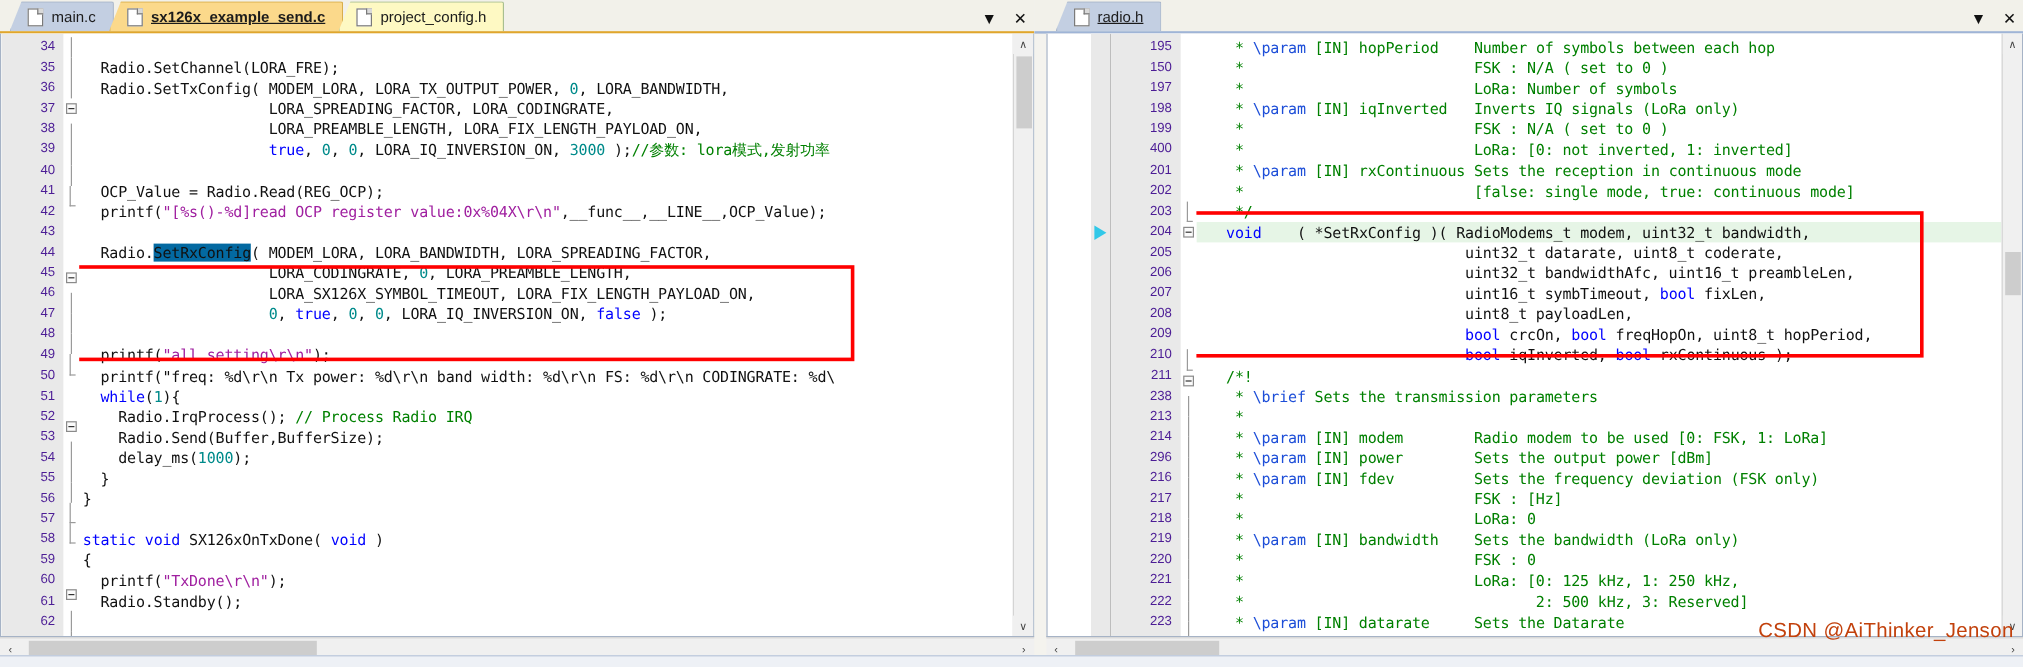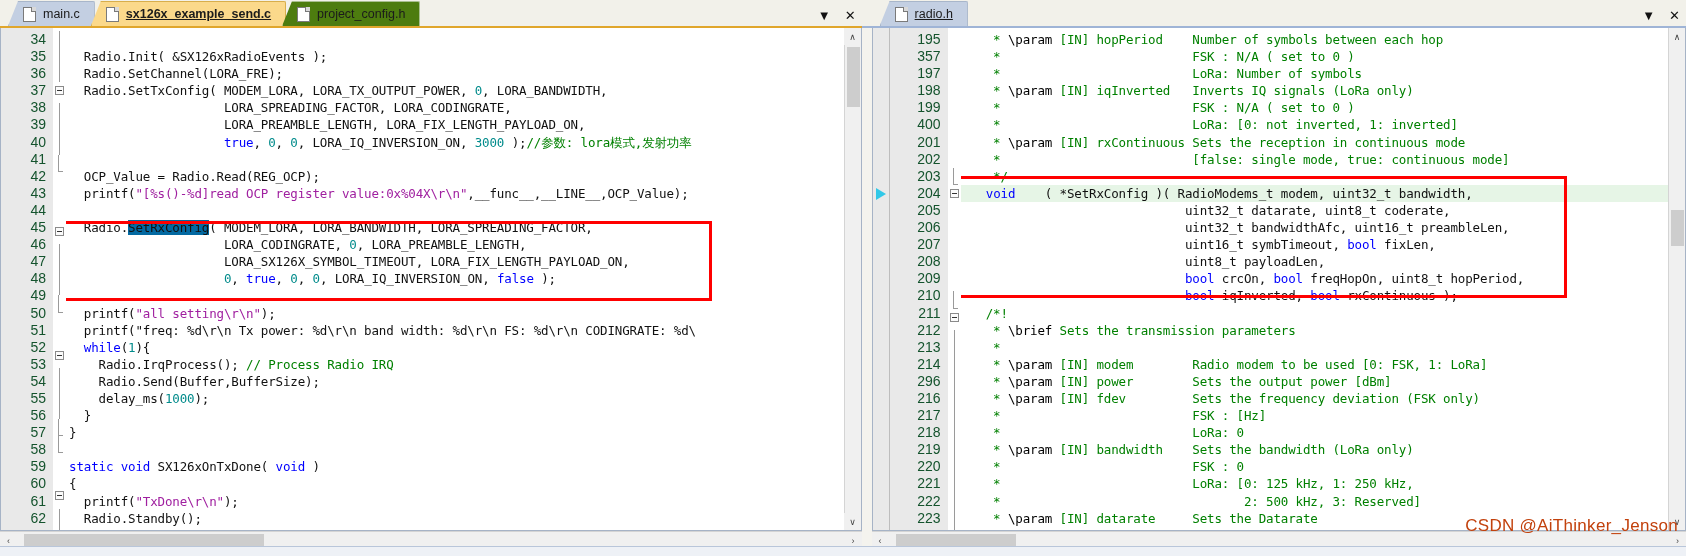--- a/index.html
+++ b/index.html
@@ -59,21 +59,21 @@
     color: #1b1b1b;
     position: relative;
     box-sizing: border-box;
     border-top-left-radius: 2px;
     border-top-right-radius: 2px;
     cursor: default;
     clip-path: polygon(10px 0, 100% 0, 100% 100%, 0 100%);
   }
   .tab-main   { background: #c3cfe2; border: 1px solid #a8b6ca; border-bottom: none; }
   .tab-active { background: #fbd98b; border: 1px solid #d8ae4c; border-bottom: none; }
-  .tab-proj   { background: #4d7c0f; border: 1px solid #a9bf90; border-bottom: none; margin-top: 48px; }
+  .tab-proj   { background: #fef9c3; border: 1px solid #a9bf90; border-bottom: none; margin-top: 48px; }
   .tab-radio  { background: #c3cfe2; border: 1px solid #a8b6ca; border-bottom: none; }
 
   .tab-icon {
     width: 11px; height: 13px;
     background: #ffffff;
     border: 1px solid #7a7a7a;
     margin-right: 7px;
     margin-left: 8px;
     position: relative;
     flex: 0 0 auto;
@@ -109,21 +109,21 @@
     flex: 1;
     display: flex;
     position: relative;
     background: #ffffff;
     border: 1px solid #a6b3c6;
     border-top: none;
     box-sizing: border-box;
     overflow: hidden;
   }
   .panel-left .editor-wrap  { margin: 0 0 0 0; }
-  .panel-right .editor-wrap { margin: 0 0 0 10px; }
+  .panel-right .editor-wrap { margin: 0 0 0 10px; padding-left: 36px; }
 
   
   .code-area {
     position: relative;
     flex: 1;
     overflow: hidden;
     background: #ffffff;
     display: flex;
   }
 
@@ -168,23 +168,23 @@
   .ln, .mk, .fl, .cl {
     height: 17.1px;
     line-height: 17.1px;
     font-family: "DejaVu Sans Mono", "Liberation Mono", monospace;
     font-size: 12.5px;
     white-space: pre;
   }
   .ln {
     text-align: right;
     padding-right: 7px;
-    color: #14532d;
+    color: #4c1d95;
     font-family: "Liberation Sans", sans-serif;
-    font-size: 14px;
+    font-size: 11px;
     margin-left: 20px;
   }
   .cl {
     color: #111111;
     padding-left: 3px;
     letter-spacing: -0.15px;
   }
 
   
   .fold-box {
@@ -223,21 +223,21 @@
     border-left: 10px solid #31c8e8;
     margin: 3px 0 0 3px;
   }
 
   
   .kw   { color: #0000ff; }
   .num  { color: #008b8b; }
   .str  { color: #a020a0; }
   .cmt  { color: #008000; }
   .doc  { color: #008000; }
-  .tag  { color: #000000; }
+  .tag  { color: #1d4ed8; }
   .sel  { background: #0369a1; }
 
   
   .hl-line { background: #e6f5e6; }
 
   
   .redbox {
     position: absolute;
     border: 3px solid #ff0000;
     pointer-events: none;
@@ -408,21 +408,20 @@
             <div class="fl"><div class="fold-end"></div></div>
             <div class="fl"><div class="fold-blank"></div></div>
             <div class="fl"><div class="fold-blank"></div></div>
             <div class="fl"><div class="fold-box"></div></div>
             <div class="fl"><div class="fold-line"></div></div>
             <div class="fl"><div class="fold-line"></div></div>
           </div>
         <div class="code-col" id="code-left">
           <div class="redbox" style="left:-14px; top:193px; width:660px; height:80px;"></div>
         <div class="cl"></div>
-            <div class="cl">  Radio.Init( &amp;SX126xRadioEvents );</div>
             <div class="cl">  Radio.SetChannel(LORA_FRE);</div>
             <div class="cl">  Radio.SetTxConfig( MODEM_LORA, LORA_TX_OUTPUT_POWER, <span class="num">0</span>, LORA_BANDWIDTH,</div>
             <div class="cl">                     LORA_SPREADING_FACTOR, LORA_CODINGRATE,</div>
             <div class="cl">                     LORA_PREAMBLE_LENGTH, LORA_FIX_LENGTH_PAYLOAD_ON,</div>
             <div class="cl">                     <span class="kw">true</span>, <span class="num">0</span>, <span class="num">0</span>, LORA_IQ_INVERSION_ON, <span class="num">3000</span> );<span class="cmt">//参数: lora模式,发射功率</span></div>
             <div class="cl"></div>
             <div class="cl">  OCP_Value = Radio.Read(REG_OCP);</div>
             <div class="cl">  printf(<span class="str">"[%s()-%d]read OCP register value:0x%04X\r\n"</span>,__func__,__LINE__,OCP_Value);</div>
             <div class="cl"></div>
             <div class="cl">  Radio.<span class="sel">SetRxConfig</span>( MODEM_LORA, LORA_BANDWIDTH, LORA_SPREADING_FACTOR,</div>
@@ -503,37 +502,37 @@
             <div class="mk"></div>
             <div class="mk"></div>
             <div class="mk"></div>
             <div class="mk"></div>
             <div class="mk"></div>
             <div class="mk"></div>
             <div class="mk"></div>
           </div>
         <div class="gutter" id="gutter-right">
             <div class="ln">195</div>
-            <div class="ln">357</div>
+            <div class="ln">150</div>
             <div class="ln">197</div>
             <div class="ln">198</div>
             <div class="ln">199</div>
             <div class="ln">400</div>
             <div class="ln">201</div>
             <div class="ln">202</div>
             <div class="ln">203</div>
             <div class="ln">204</div>
             <div class="ln">205</div>
             <div class="ln">206</div>
             <div class="ln">207</div>
             <div class="ln">208</div>
             <div class="ln">209</div>
             <div class="ln">210</div>
             <div class="ln">211</div>
-            <div class="ln">212</div>
+            <div class="ln">238</div>
             <div class="ln">213</div>
             <div class="ln">214</div>
             <div class="ln">296</div>
             <div class="ln">216</div>
             <div class="ln">217</div>
             <div class="ln">218</div>
             <div class="ln">219</div>
             <div class="ln">220</div>
             <div class="ln">221</div>
             <div class="ln">222</div>

